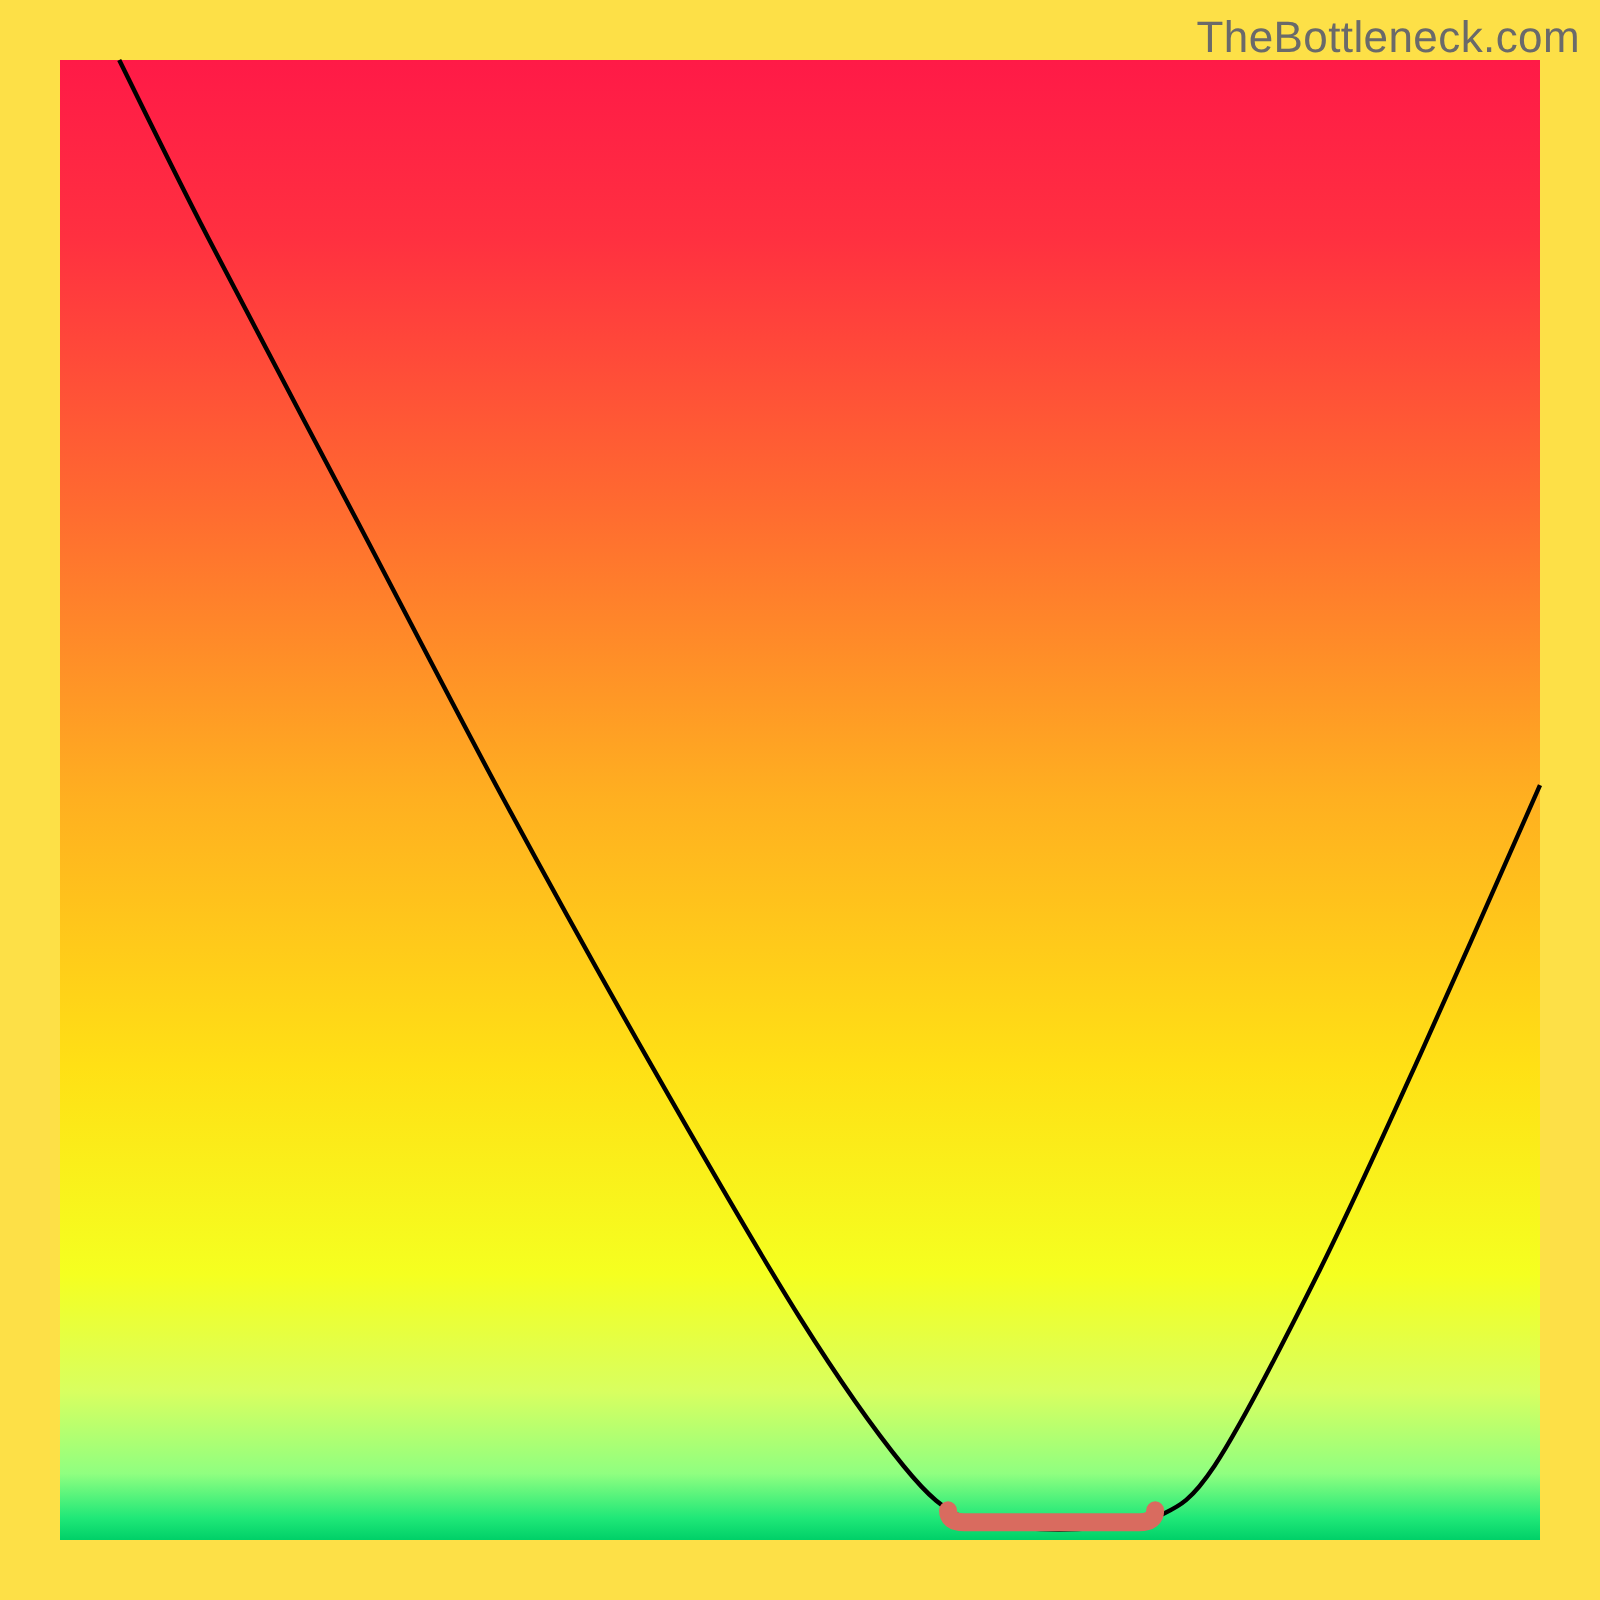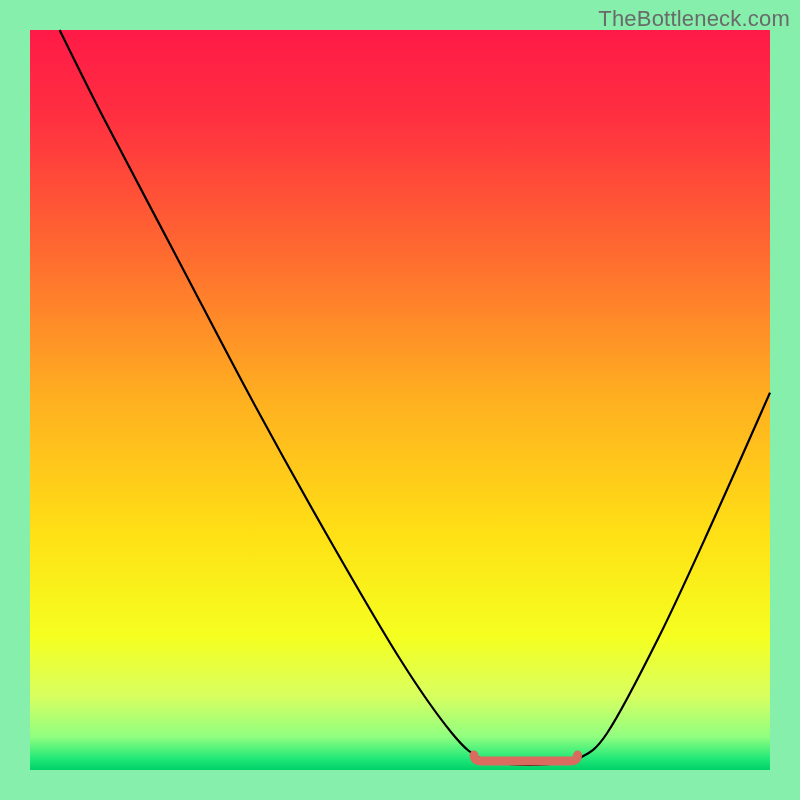--- a/index.html
+++ b/index.html
@@ -8,21 +8,21 @@
     width: 800px;
     height: 800px;
     overflow: hidden;
     background: #000;
     font-family: Arial, Helvetica, sans-serif;
   }
   .frame {
     position: relative;
     width: 800px;
     height: 800px;
-    background: #86efac;
+    background: #fde047;
   }
   .watermark {
     position: absolute;
     top: 6px;
     right: 10px;
     color: #6a6a6a;
     font-size: 22px;
     font-weight: 400;
     letter-spacing: 0.2px;
     z-index: 10;

